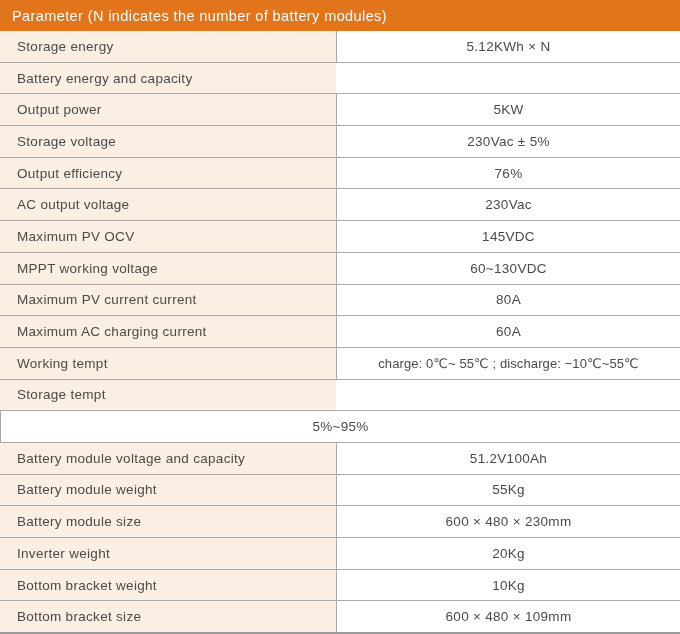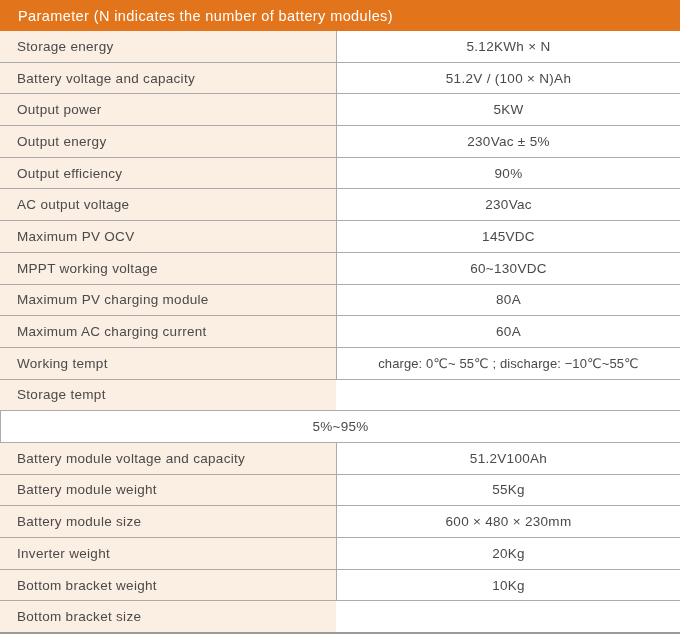--- a/index.html
+++ b/index.html
@@ -18,21 +18,21 @@
     width:680px;height:634px;
     display:flex;flex-direction:column;
     background:#ffffff;
     border-bottom:2px solid var(--bottom-line);
   }
   .table-header{
     height:31px;flex:0 0 31px;
     background:var(--header-bg);
     color:var(--header-text);
     display:flex;align-items:center;
-    padding-left:18px;
+    padding-left:12px;
     font-size:14.5px;
     letter-spacing:0.4px;
   }
   .rows{
     flex:1 1 auto;
     display:flex;flex-direction:column;
   }
   .spec-row{
     flex:1 1 0;
     display:flex;
@@ -72,56 +72,55 @@
   <div class="table-header">
     <span>Parameter (N indicates the number of battery modules)</span>
   </div>
   <div class="rows">
   <div class="spec-row">
     <div class="cell label">Storage energy</div>
     <div class="cell value">5.12KWh × N</div>
   </div>
 
   <div class="spec-row">
-    <div class="cell label">Battery voltage and capacity</div>
-    <div class="cell value">51.2V / (100 × N)Ah</div>
+    <div class="cell label">Battery energy and capacity</div>
   </div>
 
   <div class="spec-row">
     <div class="cell label">Output power</div>
     <div class="cell value">5KW</div>
   </div>
 
   <div class="spec-row">
-    <div class="cell label">Output energy</div>
+    <div class="cell label">Storage voltage</div>
     <div class="cell value">230Vac ± 5%</div>
   </div>
 
   <div class="spec-row">
     <div class="cell label">Output efficiency</div>
-    <div class="cell value">90%</div>
+    <div class="cell value">76%</div>
   </div>
 
   <div class="spec-row">
     <div class="cell label">AC output voltage</div>
     <div class="cell value">230Vac</div>
   </div>
 
   <div class="spec-row">
     <div class="cell label">Maximum PV OCV</div>
     <div class="cell value">145VDC</div>
   </div>
 
   <div class="spec-row">
     <div class="cell label">MPPT working voltage</div>
     <div class="cell value">60~130VDC</div>
   </div>
 
   <div class="spec-row">
-    <div class="cell label">Maximum PV charging module</div>
+    <div class="cell label">Maximum PV current current</div>
     <div class="cell value">80A</div>
   </div>
 
   <div class="spec-row">
     <div class="cell label">Maximum AC charging current</div>
     <div class="cell value">60A</div>
   </div>
 
   <div class="spec-row small">
     <div class="cell label">Working tempt</div>
@@ -157,15 +156,16 @@
   </div>
 
 
   <div class="spec-row">
     <div class="cell label">Bottom bracket weight</div>
     <div class="cell value">10Kg</div>
   </div>
 
   <div class="spec-row">
     <div class="cell label">Bottom bracket size</div>
+    <div class="cell value">600 × 480 × 109mm</div>
   </div>
 </div>
 </div>
 
 </body></html>

